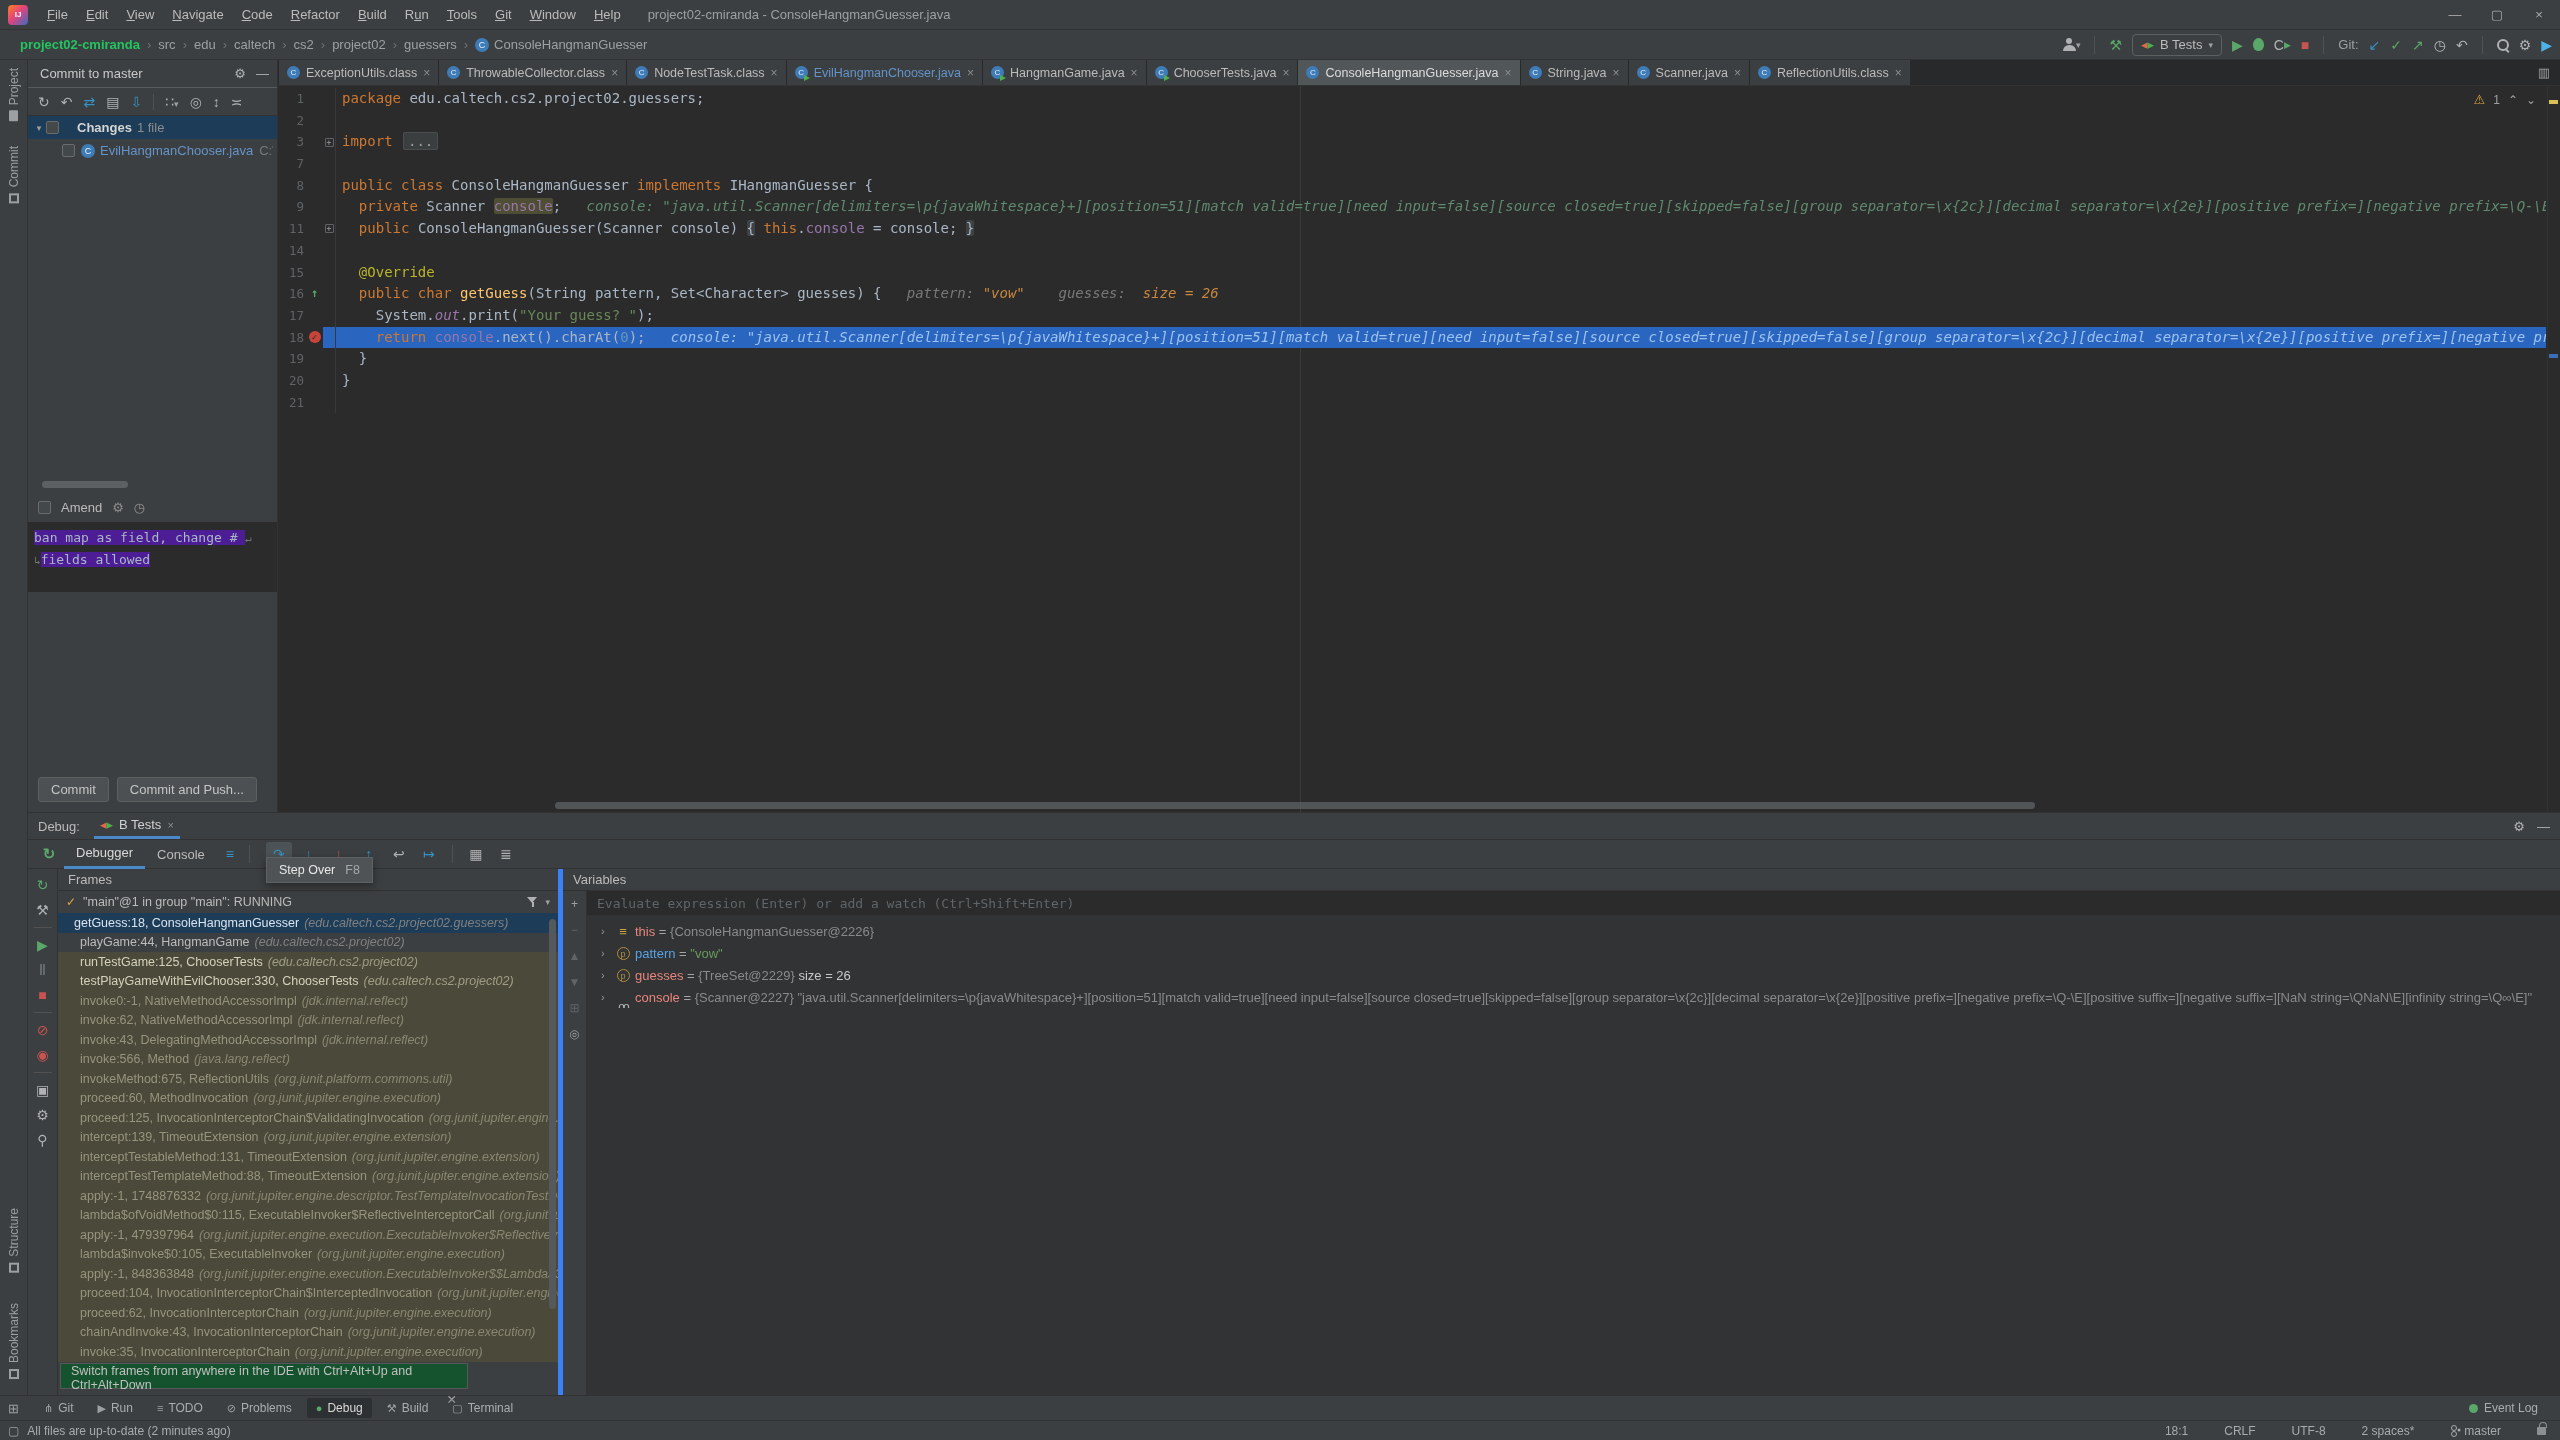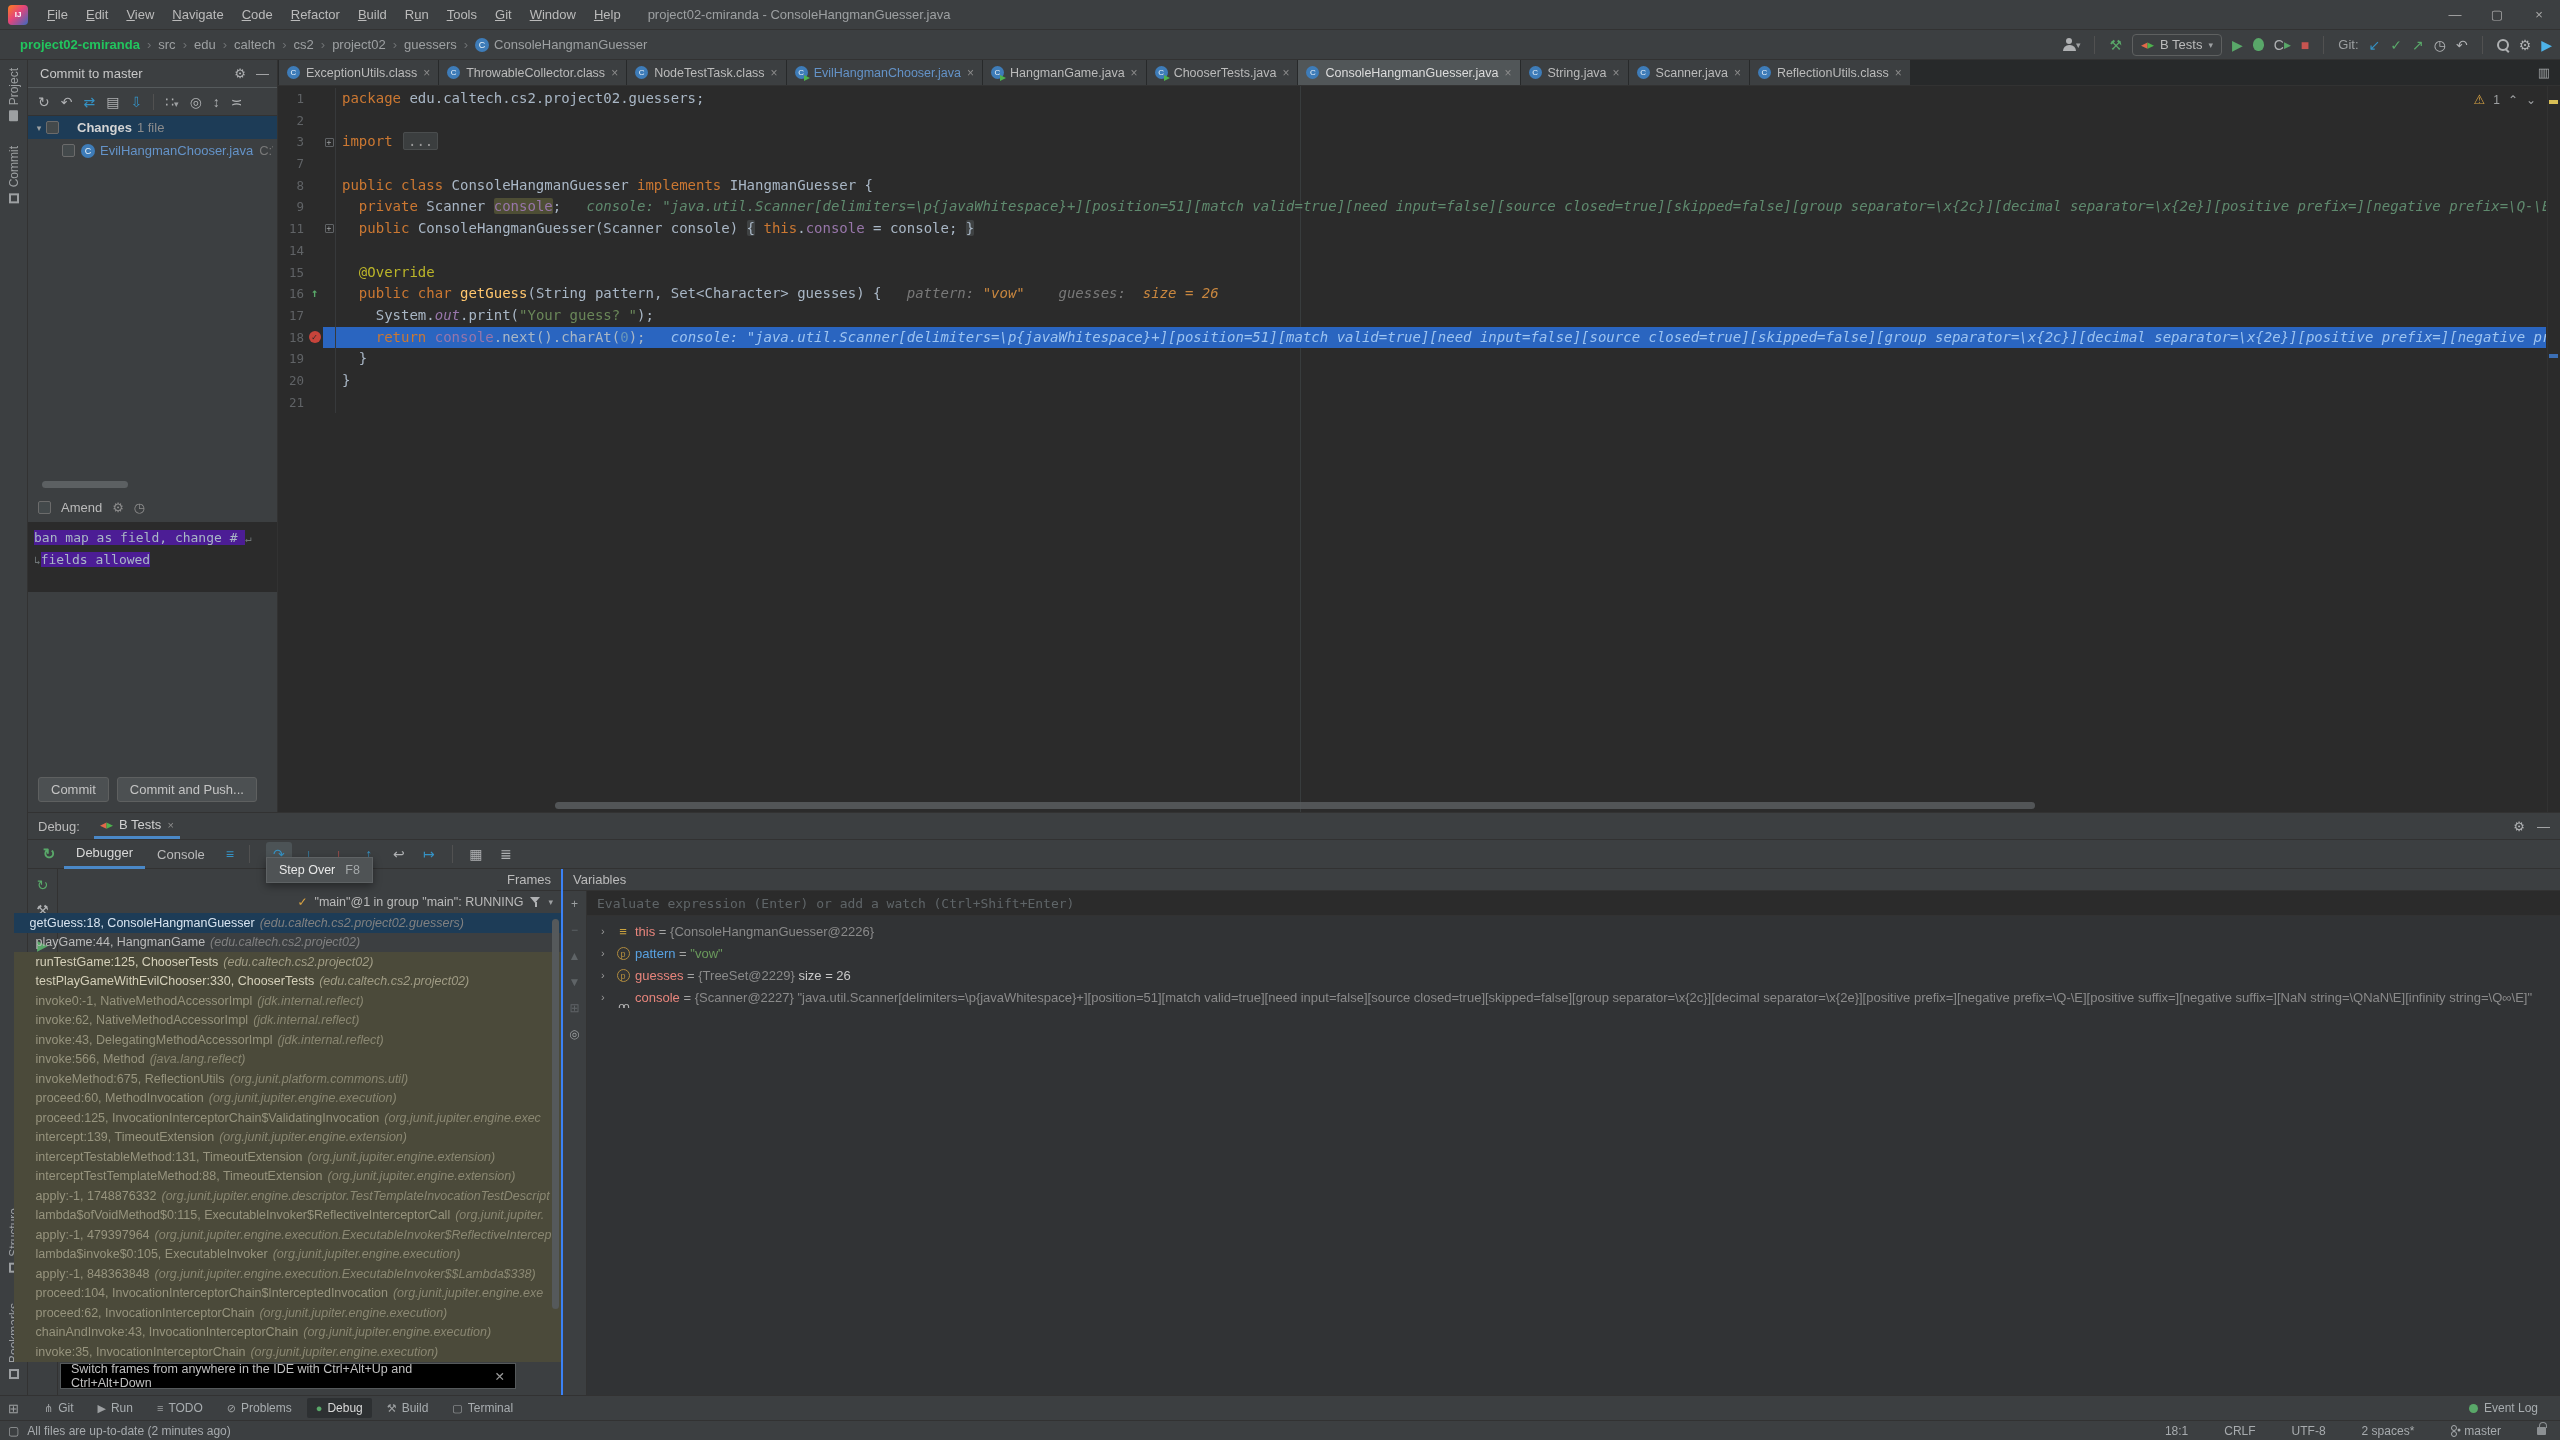--- a/index.html
+++ b/index.html
@@ -135,41 +135,41 @@
   .dtab.active { border-bottom:3px solid #4a88c7; color:#d8d8d8; }
   .step-ics { display:flex; align-items:center; gap:4px; margin-left:10px; }
   .step-ic { width:26px; height:24px; display:flex; align-items:center; justify-content:center; font-size:14px; color:#3592c4; border-radius:3px; }
   .step-ic.hover { background:#4c5356; }
   .step-ic.red { color:#c75450; }
   .step-ic.gray { color:#afb1b3; }
   .step-sep { width:1px; height:18px; background:#515151; margin:0 6px; }
   .dbg-body { flex:1; display:flex; min-height:0; position:relative; }
   .dbg-vstrip { width:30px; border-right:1px solid #323232; display:flex; flex-direction:column; align-items:center; padding-top:8px; gap:9px; color:#afb1b3; font-size:14px; }
   .vs-sep { width:18px; height:1px; background:#515151; }
-  .frames-pane { width:505px; border-right:2px solid #3b82f6; display:flex; flex-direction:column; position:relative; min-height:0;align-items:flex-end; }
+  .frames-pane { width:505px; border-right:5px solid #3b82f6; display:flex; flex-direction:column; position:relative; min-height:0; }
   .pane-title { height:22px; display:flex; align-items:center; padding:0 10px; color:#bbbbbb; border-bottom:1px solid #323232; flex:none; }
   .thread-row { height:22px; display:flex; align-items:center; padding:0 8px; gap:7px; flex:none; }
   .thr-check { color:#d9a343; font-size:12px; }
   .thr-text { color:#bbbbbb; font-size:12.5px; white-space:nowrap; overflow:hidden; flex:1; }
   .funnel { width:11px; height:10px; position:relative; flex:none; }
   .funnel::before { content:""; position:absolute; left:0; top:0; border-left:5.5px solid transparent; border-right:5.5px solid transparent; border-top:6px solid #afb1b3; }
   .funnel::after { content:""; position:absolute; left:4.5px; top:5px; width:2px; height:5px; background:#afb1b3; }
   .frames-list { flex:1; overflow:hidden; font-size:12.5px; }
   .frame-row { height:19.5px; display:flex; align-items:center; padding:0 6px 0 22px; white-space:nowrap; overflow:hidden; }
   .frame-row .fm { color:#bbbbbb; }
   .frame-row .fp { color:#808080; font-style:italic; margin-left:5px; }
   .frame-row.selected { background:#1d3c57;padding-left:16px; }
   .frame-row.selected .fm { color:#d8e4f0; }
   .frame-row.lib { background:#4b4a3a; }
   .frame-row.lib .fm { color:#97947e; }
   .frame-row.lib .fp { color:#8a8772; }
   .frame-row.lib.bright .fm { color:#d5d0ba; }
   .frame-row.lib.bright .fp { color:#a09c85; }
   .frames-scroll { position:absolute; right:2px; top:50px; width:7px; height:390px; border-radius:4px; background:#55595b; }
-  .frames-banner { position:absolute; left:2px; bottom:6px; width:456px; height:26px; background:#000000; border:1px solid #55595b; display:flex; align-items:center; padding:0 10px; color:#c0c0c0; font-size:12.5px; }
+  .frames-banner { position:absolute; left:2px; bottom:6px; width:408px; height:26px; background:#14532d; border:1px solid #55595b; display:flex; align-items:center; padding:0 10px; color:#c0c0c0; font-size:12.5px;flex-direction:column; }
   .frames-banner .x { margin-left:auto; color:#9a9a9a; }
   .vars-pane { flex:1; display:flex; flex-direction:column; min-width:0; }
   .vars-body { flex:1; display:flex; min-height:0; }
   .watch-strip { width:24px; border-right:1px solid #323232; display:flex; flex-direction:column; align-items:center; padding-top:6px; gap:12px; color:#9da0a2; font-size:12px; }
   .watch-strip .dim { color:#5f6467; }
   .vars-content { flex:1; background:#313335; min-width:0; display:flex; flex-direction:column; }
   .eval-bar { height:25px; background:#2b2b2b; border-bottom:1px solid #323232; display:flex; align-items:center; padding:0 10px; color:#5f6568; font-family:"DejaVu Sans Mono", monospace; font-size:13px; }
   .vars-rows { padding-top:4px; }
   .var-row { height:22px; display:flex; align-items:center; padding-left:14px; white-space:nowrap; overflow:hidden; }
   .var-chev { color:#9a9a9a; font-size:11px; width:14px; flex:none; }

